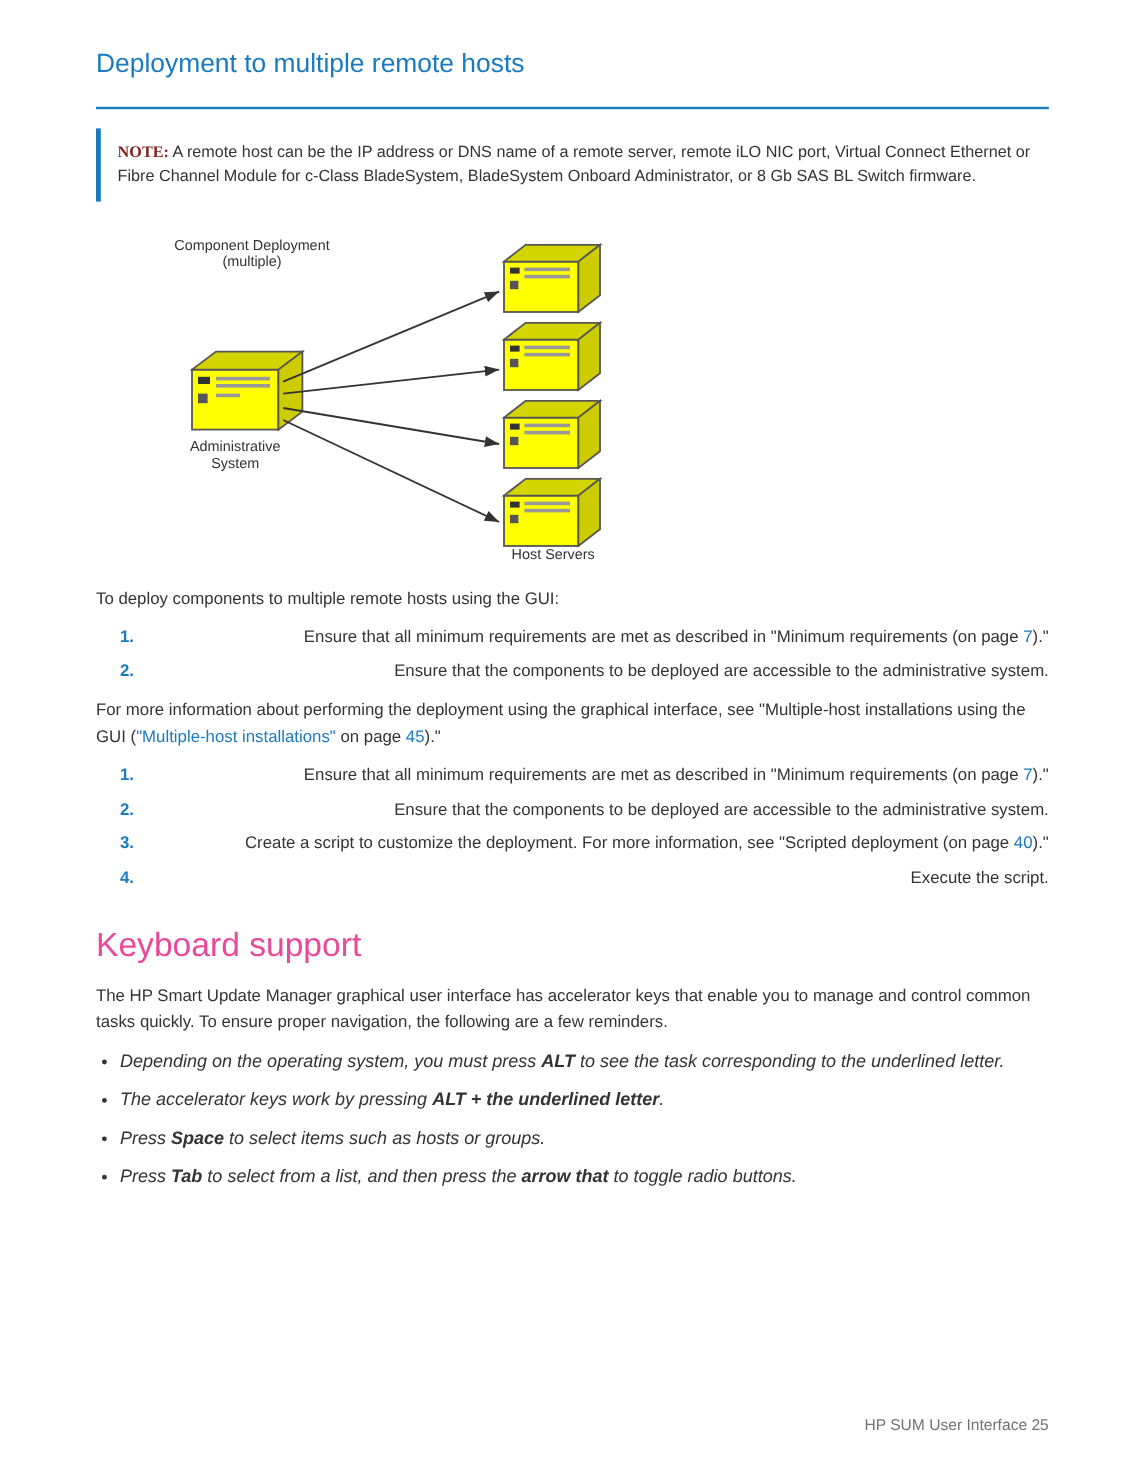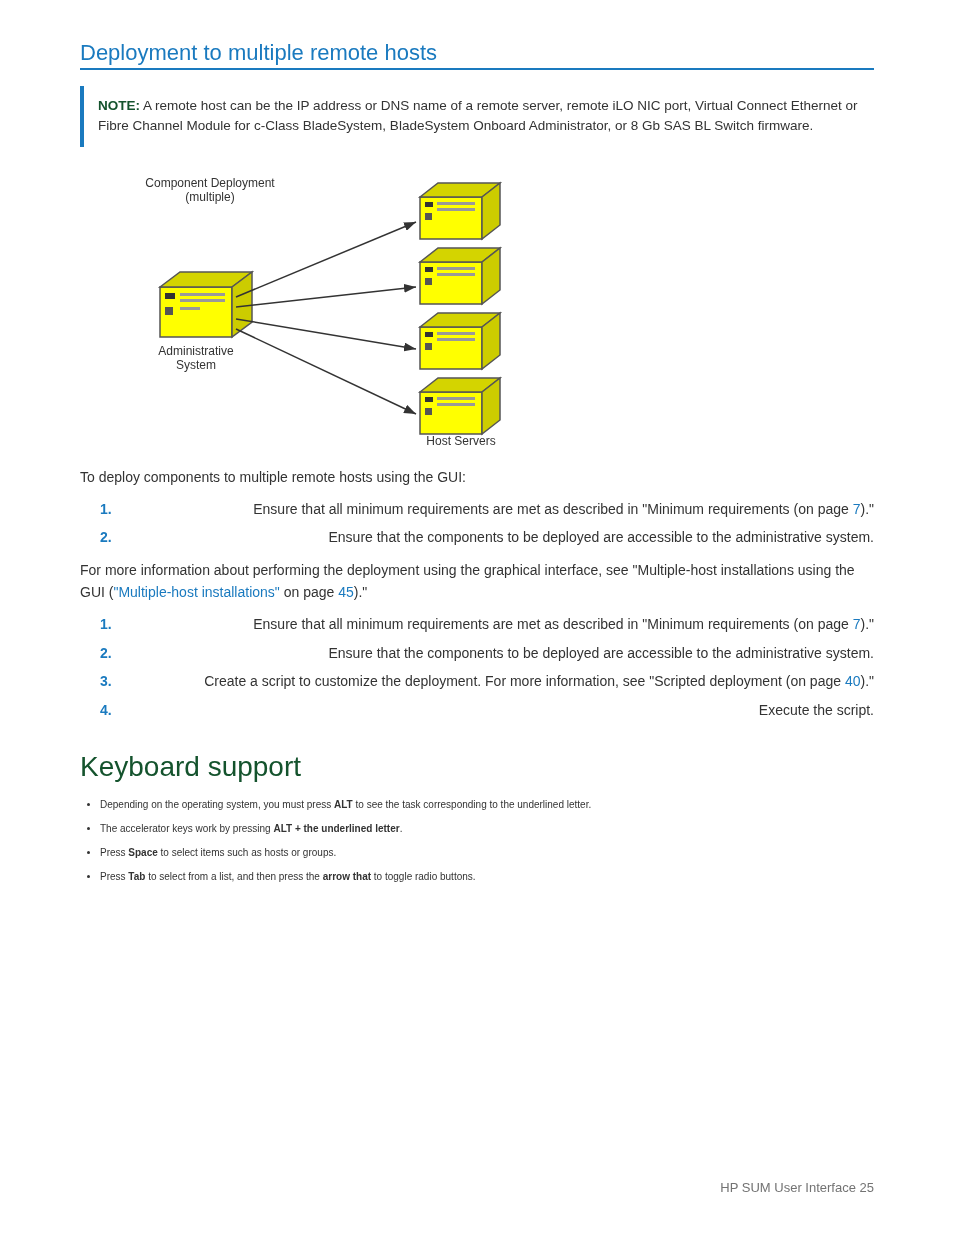--- a/index.html
+++ b/index.html
@@ -11,42 +11,43 @@
       width: 954px;
       min-height: 1235px;
       padding: 40px 80px 60px 80px;
     }
 
     .section-heading {
       color: #1a7abf;
       font-size: 22px;
       font-weight: normal;
       border-bottom: 2px solid #1a7abf;
-      padding-bottom: 2px;
+      padding-bottom: 23px;
       margin-bottom: 16px;
     }
 
     .major-heading {
-      color: #14532d;
+      color: #ec4899;
       font-size: 28px;
       font-weight: normal;
       margin-bottom: 14px;
     }
 
     .note-box {
       border-left: 4px solid #1a7abf;
       padding: 10px 14px;
       margin-bottom: 20px;
       font-size: 13.5px;
       line-height: 1.5;
     }
 
     .note-box .note-label {
       font-weight: bold;
-      color: #14532d;
+      color: #7f1d1d;
+      font-family: Liberation Serif, serif;
     }
 
     .body-text {
       font-size: 14px;
       line-height: 1.6;
       margin-bottom: 10px;
     }
 
     .ordered-list {
       margin: 10px 0 10px 0;
@@ -78,21 +79,22 @@
     }
 
     .bullet-list {
       margin: 10px 0 10px 20px;
     }
 
     .bullet-list li {
       list-style-type: disc;
       margin-bottom: 8px;
       line-height: 1.6;
-      font-size: 10px;
+      font-size: 15px;
+      font-style: italic;
     }
 
     
     .diagram-svg-wrapper {
       margin: 10px 0 16px 20px;
     }
   </style>
 </head>
 <body>
 
@@ -223,20 +225,21 @@
         Execute the script.
       </span>
     </li>
   </ol>
 </div>
 
 <div style="margin-top: 30px;">
 
   <h1 class="major-heading">Keyboard support</h1>
 
+  <p class="body-text">The HP Smart Update Manager graphical user interface has accelerator keys that enable you to manage and control common tasks quickly. To ensure proper navigation, the following are a few reminders.</p>
 
   <ul class="bullet-list">
     <li>
       Depending on the operating system, you must press <strong>ALT</strong> to see the task corresponding to the underlined letter.
     </li>
     <li>
       The accelerator keys work by pressing <strong>ALT + the underlined letter</strong>.
     </li>
     <li>
       Press <strong>Space</strong> to select items such as hosts or groups.

